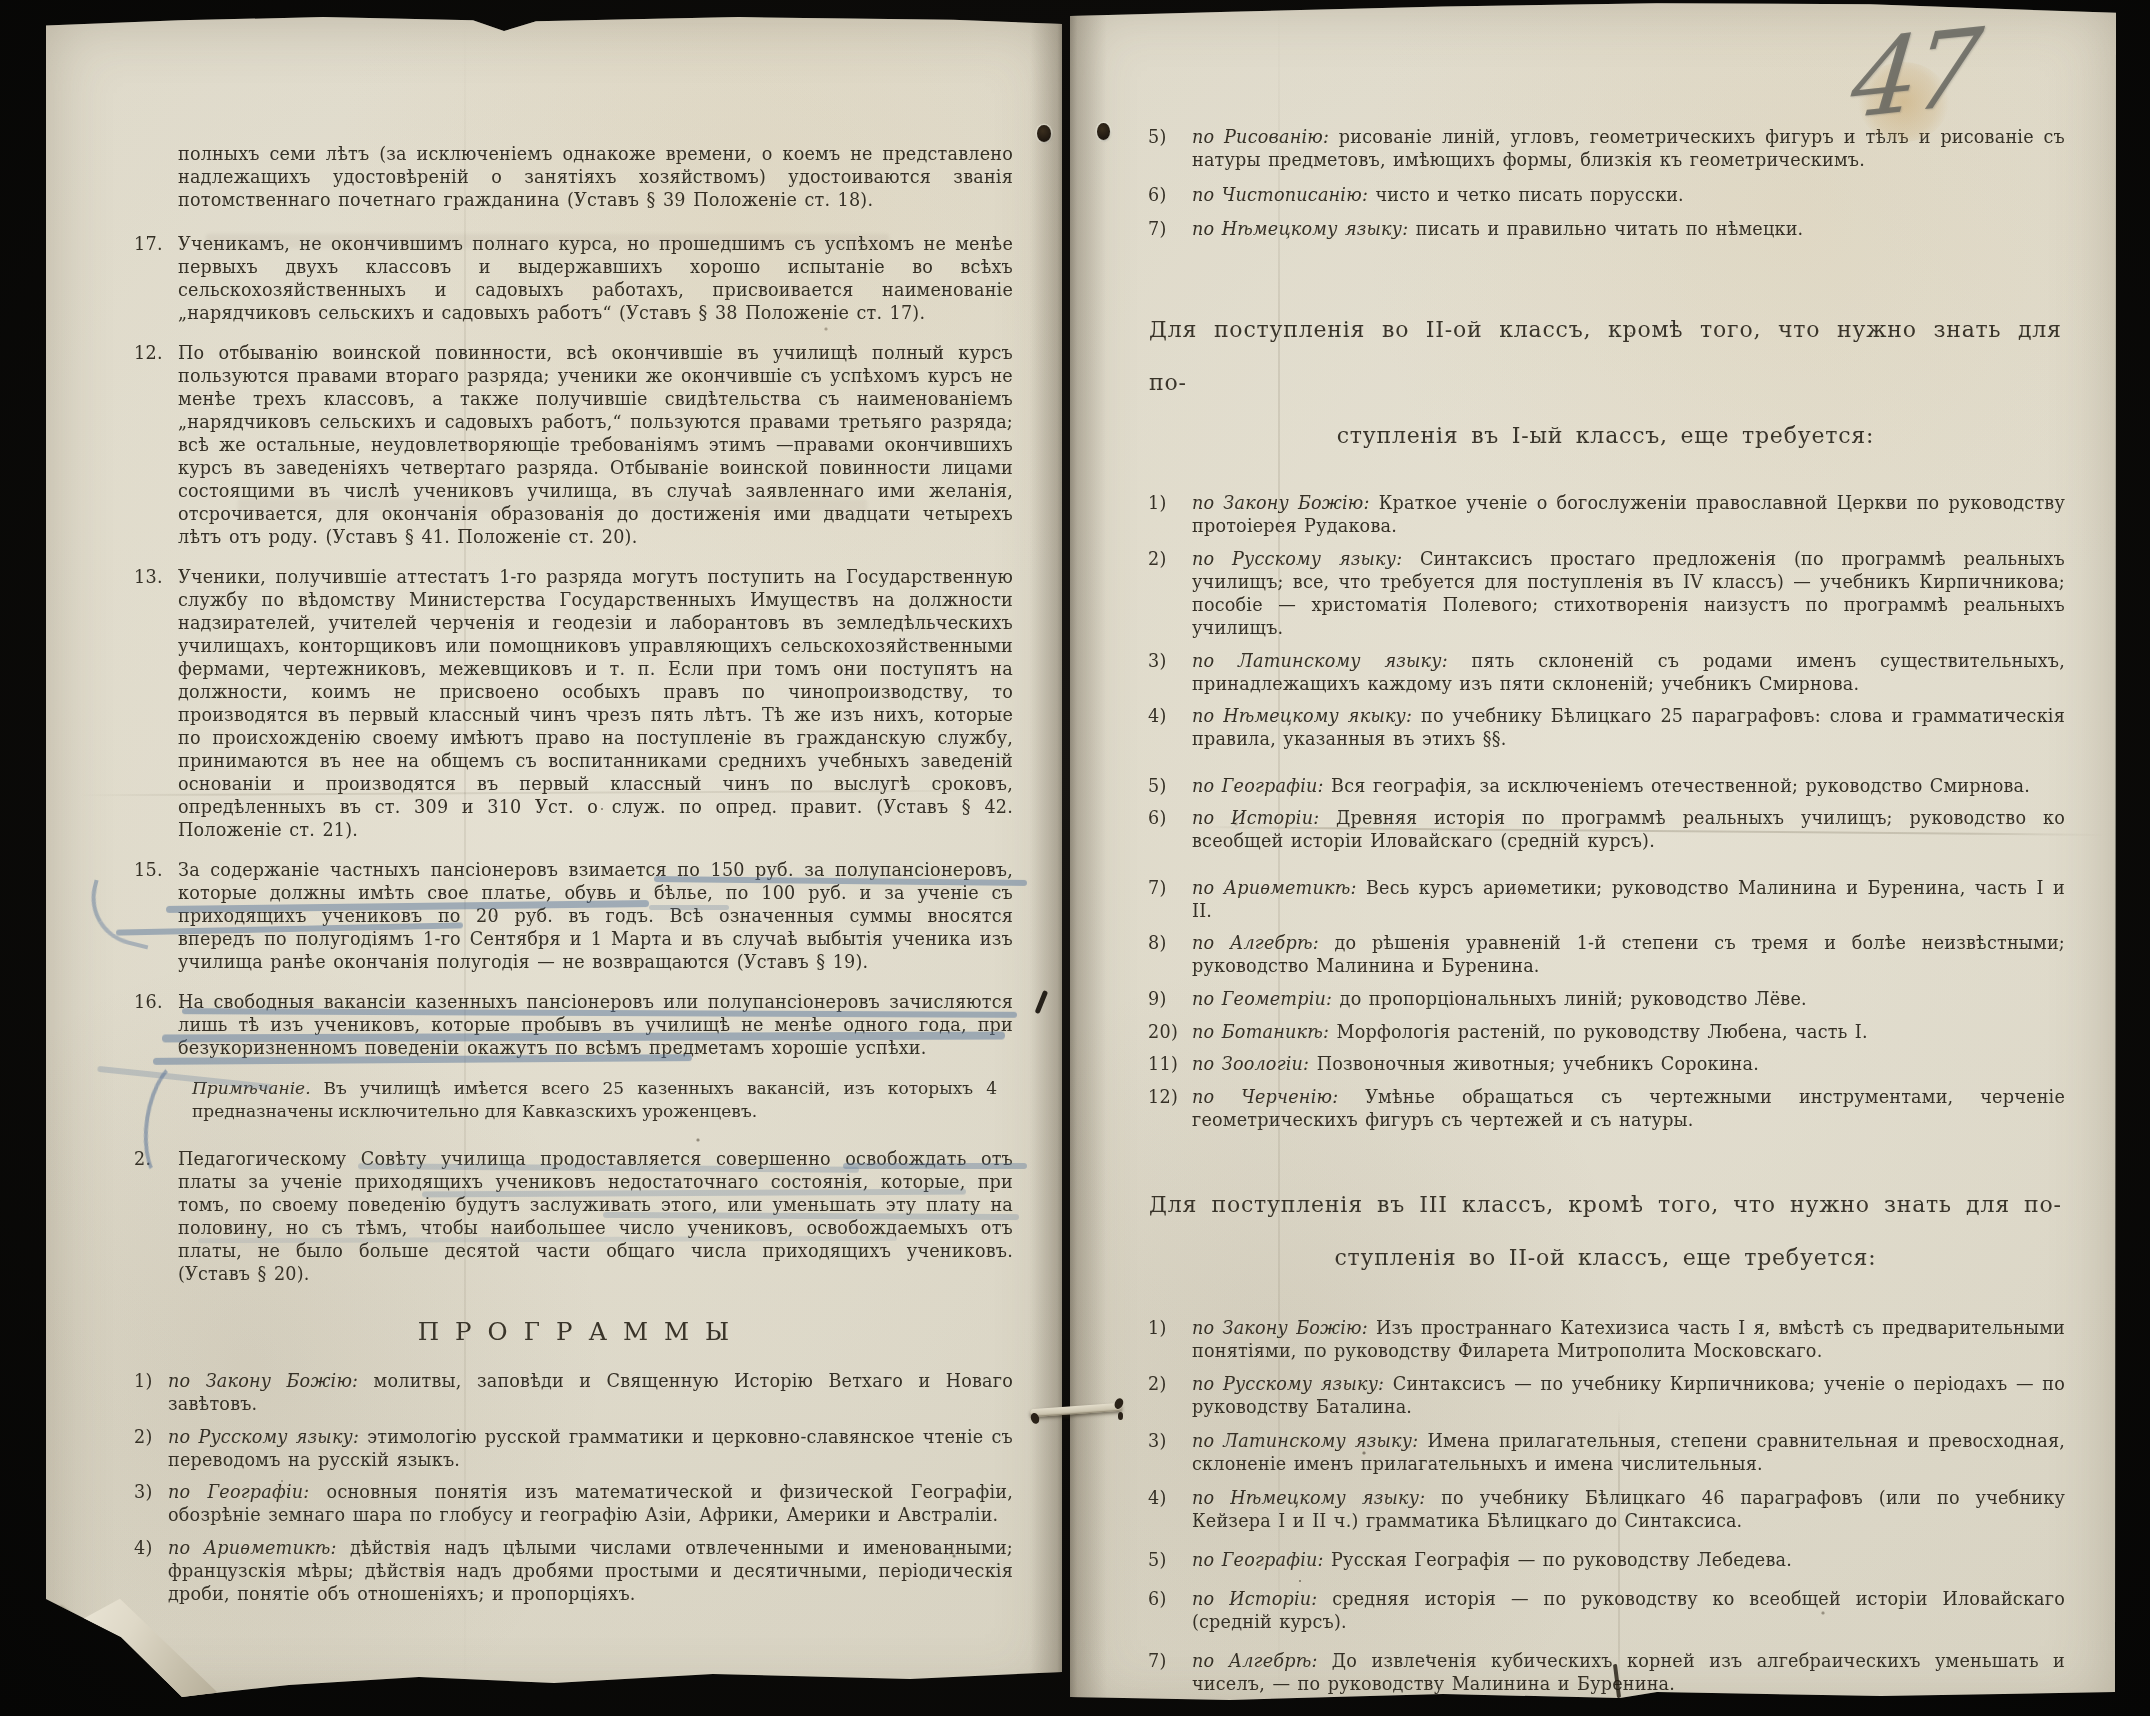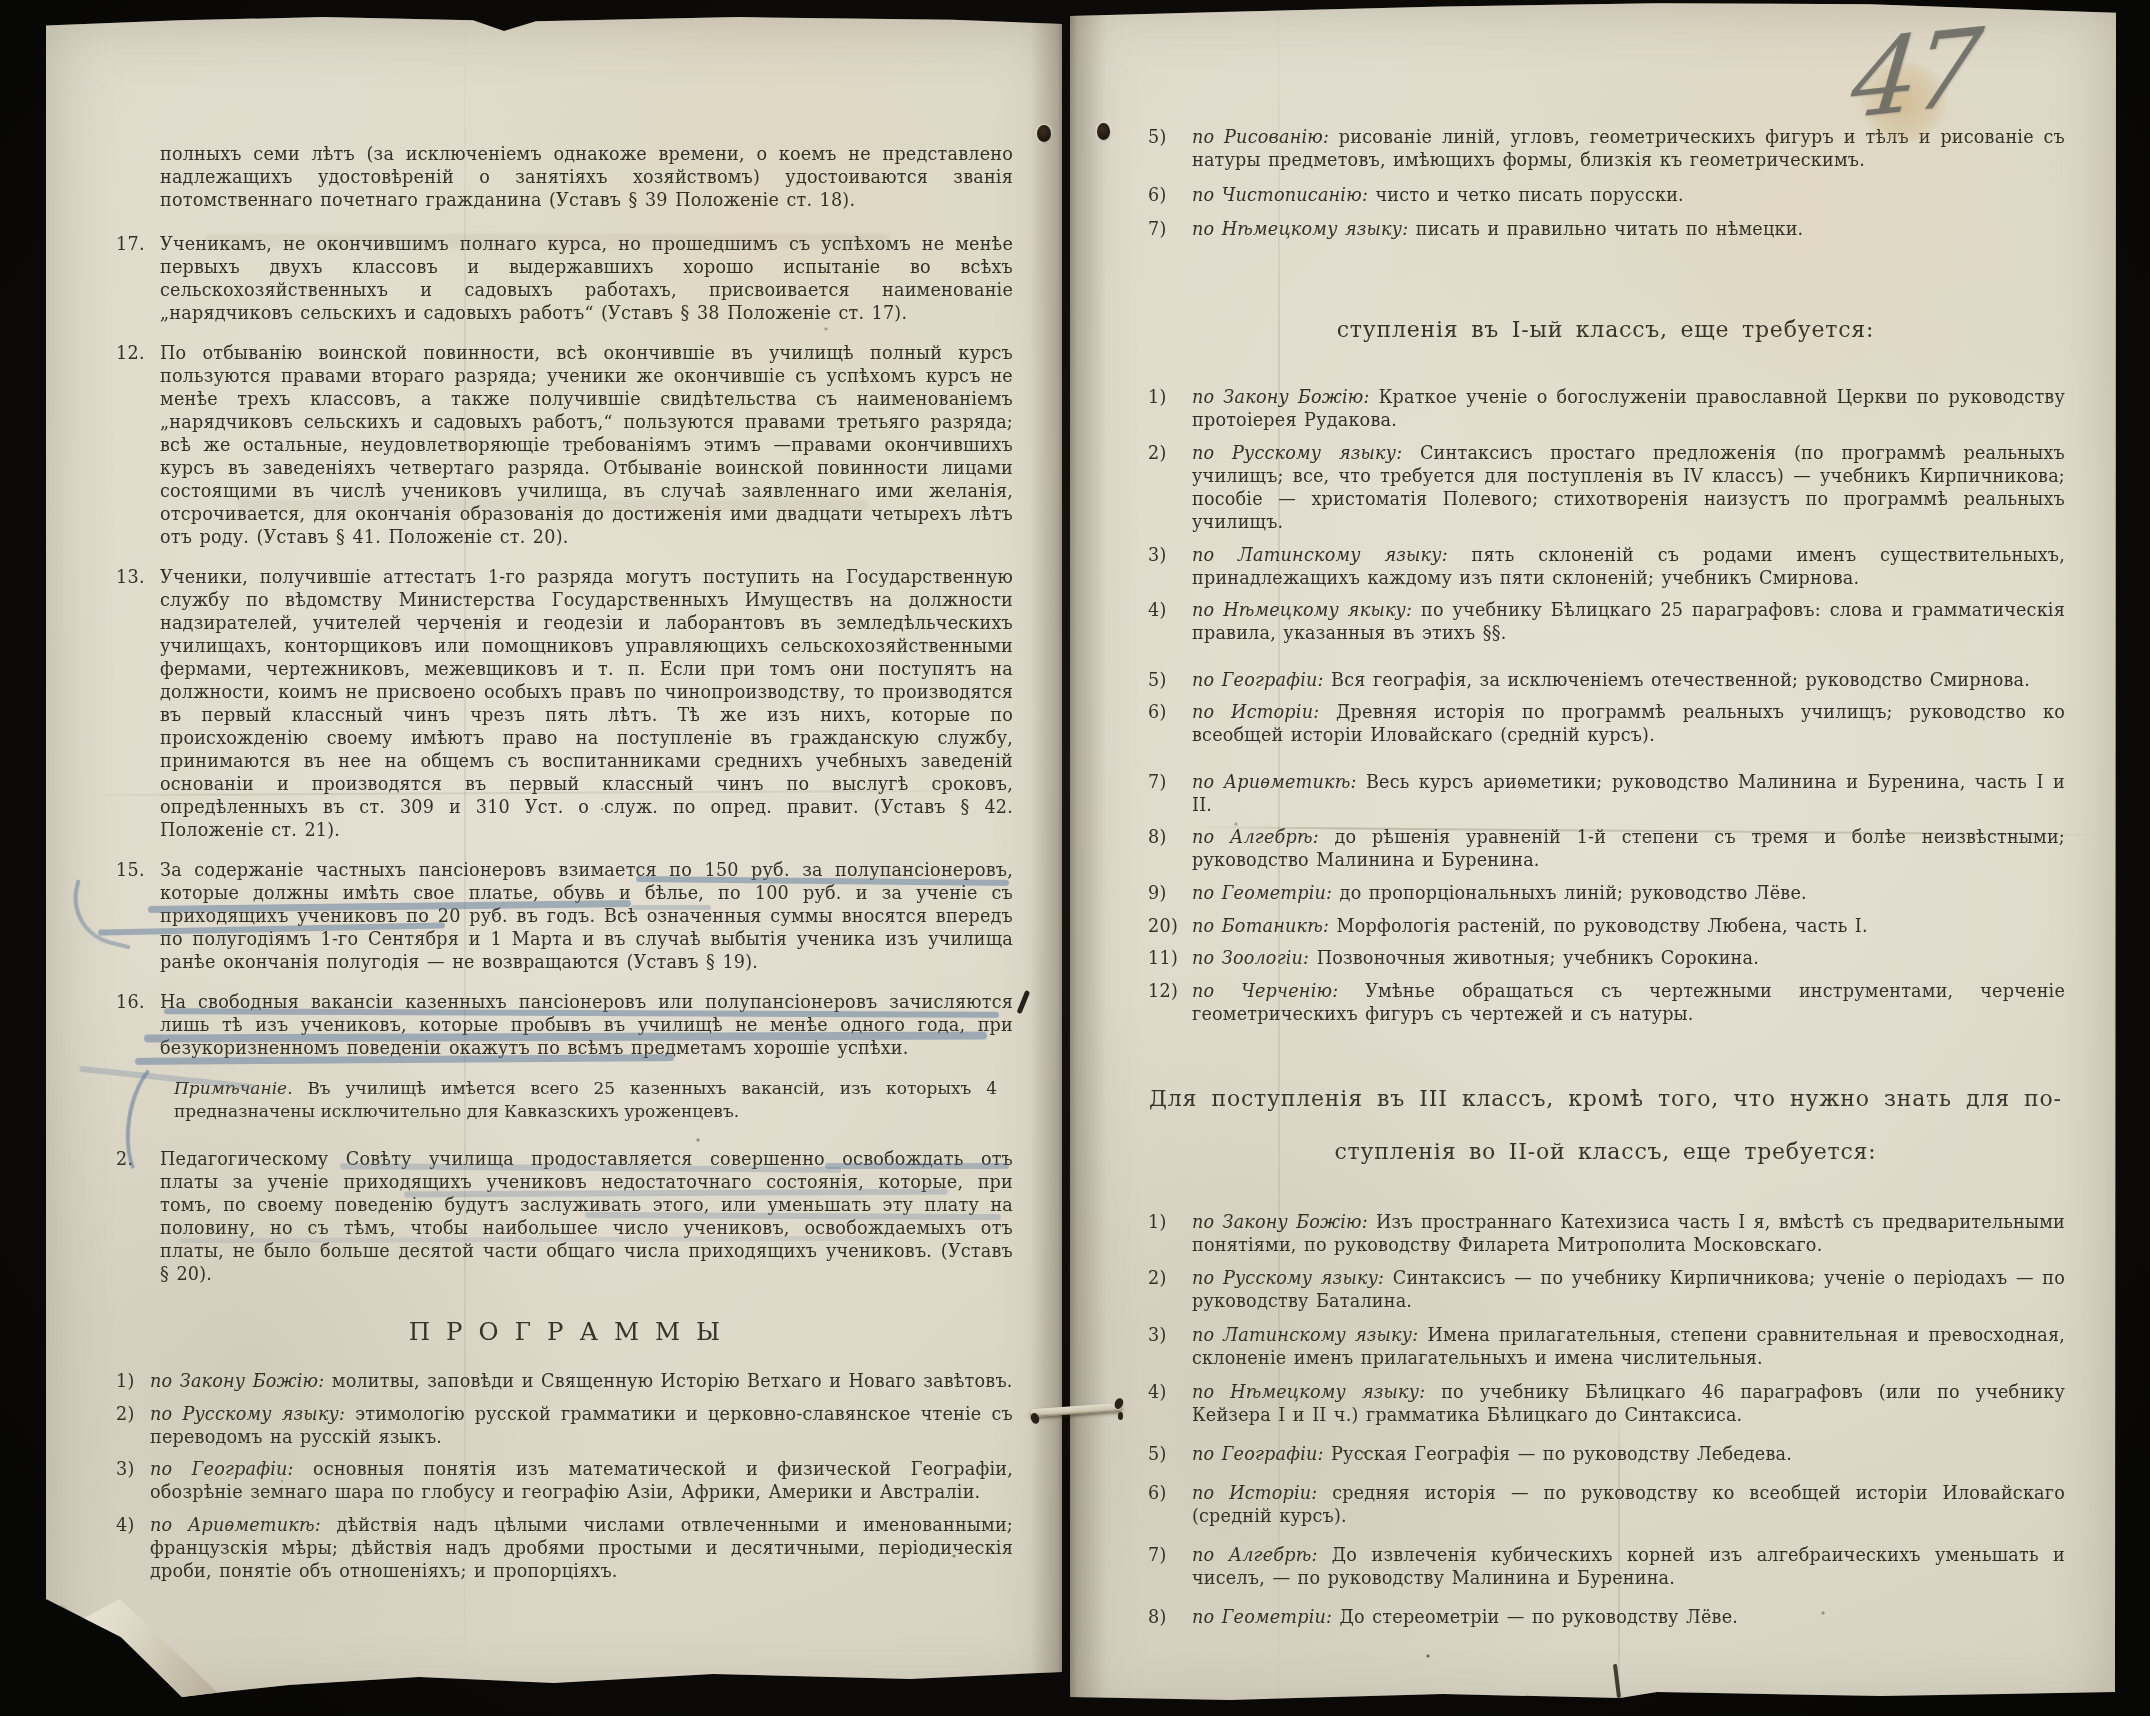--- a/index.html
+++ b/index.html
@@ -34,21 +34,21 @@
   }
   .gutter-shade-l{position:absolute;top:0;right:0;width:32px;height:100%;
     background:linear-gradient(90deg,rgba(0,0,0,0),rgba(60,50,35,.22) 85%,rgba(40,32,20,.34));}
   .gutter-shade-r{position:absolute;top:0;left:0;width:37px;height:100%;
     background:linear-gradient(270deg,rgba(0,0,0,0),rgba(60,50,35,.20) 80%,rgba(40,32,20,.35));}
   .crease-v{position:absolute;top:0;width:2.1px;height:100%;
     background:linear-gradient(180deg,rgba(0,0,0,0),rgba(95,85,62,.20) 20%,rgba(95,85,62,.16) 80%,rgba(0,0,0,0));}
   .crease-h{position:absolute;height:1.6px;
     background:linear-gradient(90deg,rgba(0,0,0,0),rgba(95,85,62,.26) 15%,rgba(95,85,62,.20) 85%,rgba(0,0,0,0));}
   .content{position:relative;z-index:3;}
-  .pl-content{padding:127px 49px 0 70px;}
+  .pl-content{padding:127px 49px 0 88px;}
   .pr-content{padding:126px 51px 0 78px;}
 
   .para{margin:0 0 18px 0;text-align:justify;font-size:17.6px;line-height:23px;letter-spacing:0.2px;word-spacing:1.6px;}
   .intro{margin-left:44px;margin-bottom:21.3px;}
   .item{display:flex;position:relative;margin:0 0 17px 0;font-size:17.6px;line-height:23px;}
   .item .num{flex:0 0 44px;letter-spacing:0.3px;}
   .item .body{flex:1;text-align:justify;letter-spacing:0.2px;word-spacing:1.6px;}
   .note{position:relative;margin:7.5px 16px 24.5px 58px;font-size:17px;line-height:23px;text-align:justify;}
   .lbl{font-style:italic;}
   .h-programs{margin:31px 0 24.5px 0;text-align:center;font-size:24.5px;letter-spacing:16px;text-indent:16px;color:#3a352a;}
@@ -199,20 +199,21 @@
     <div class="item" style="margin-bottom:11.7px">
       <span class="num">6)</span>
       <span class="body"><i class="lbl">по Чистописанію:</i><span> чисто и четко писать порусски.</span></span>
     </div>
     <div class="item">
       <span class="num">7)</span>
       <span class="body"><i class="lbl">по Нѣмецкому языку:</i><span> писать и правильно читать по нѣмецки.</span></span>
     </div>
 
     <div class="sec-head" style="margin-top:62px;margin-bottom:30px">
+      <div class="l1">Для поступленія во II-ой классъ, кромѣ того, что нужно знать для по-</div>
       <div class="l2">ступленія въ I-ый классъ, еще требуется:</div>
     </div>
 
     <div class="item" style="margin-bottom:9.6px">
       <span class="num">1)</span>
       <span class="body"><i class="lbl">по Закону Божію:</i><span> Краткое ученіе о богослуженіи православной Церкви по руководству протоіерея Рудакова.</span></span>
     </div>
     <div class="item" style="margin-bottom:9.6px">
       <span class="num">2)</span>
       <span class="body"><i class="lbl">по Русскому языку:</i><span> Синтаксисъ простаго предложенія (по программѣ реальныхъ училищъ; все, что требуется для поступленія въ IV классъ) — учебникъ Кирпичникова; пособіе — христоматія Полевого; стихотворенія наизустъ по программѣ реальныхъ училищъ.</span></span>

